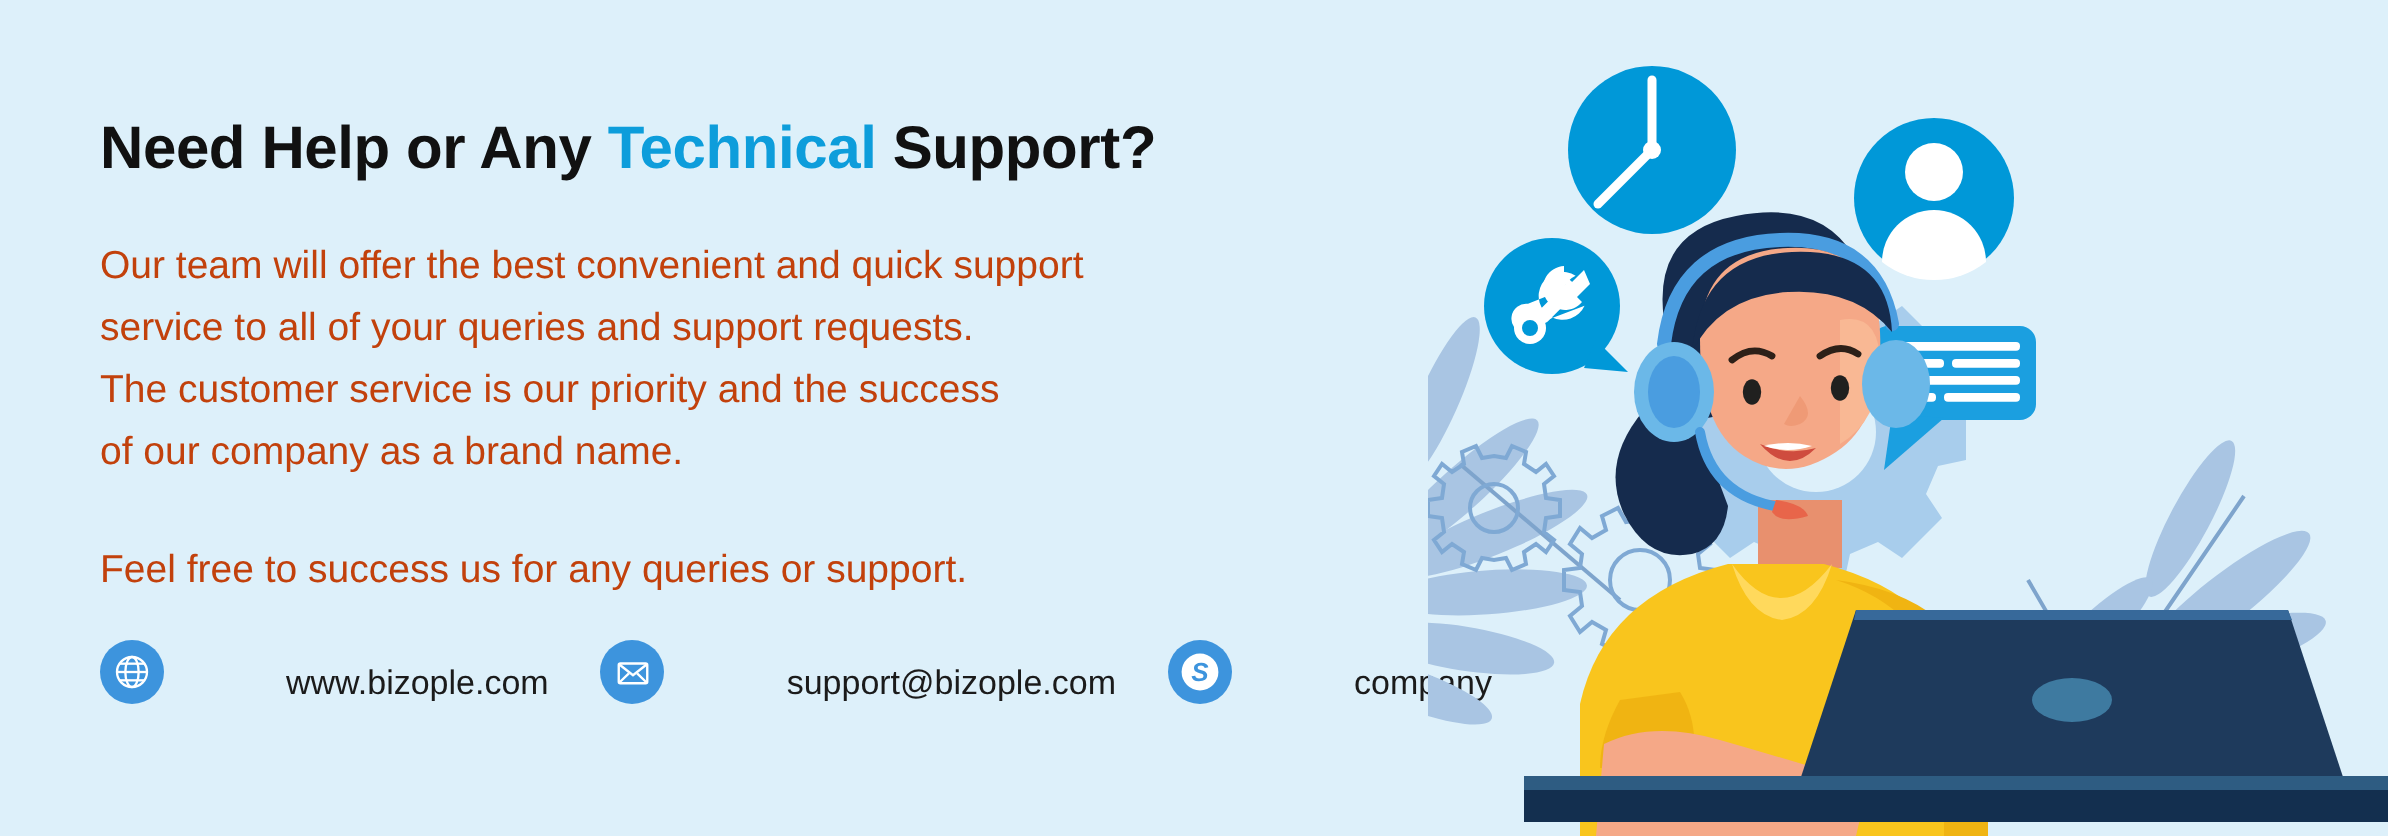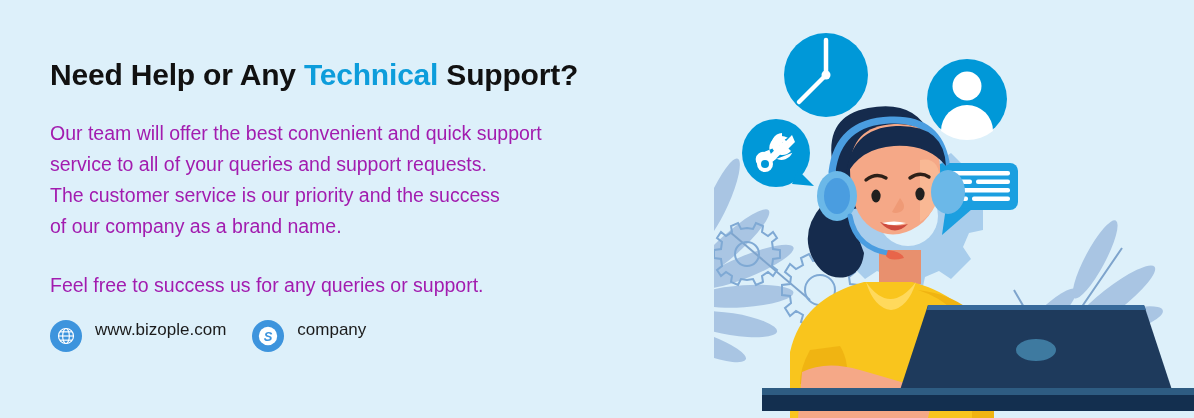--- a/index.html
+++ b/index.html
@@ -26,39 +26,40 @@
     font-size: 30px;
     font-weight: bold;
     color: #111111;
     letter-spacing: -0.2px;
     margin: 0 0 26px 0;
     white-space: nowrap;
   }
   #headline .accent { color: #0d9ddb; }
   .para {
     font-size: 19.5px;
-    color: #a21caf;
+    color: #c2410c;
     line-height: 31px;
     margin: 0;
     white-space: pre-line;
   }
   #para-2 { margin-top: 28px; }
 
   
   #contact-row {
     position: absolute;
     left: 50px;
     top: 320px;
     display: flex;
     align-items: center;
   }
   .contact-item {
     display: flex;
-    align-items: flex-start;
+    align-items: flex-end;
     margin-right: 26px;
+    gap: 48px;
   }
   .contact-icon {
     width: 32px;
     height: 32px;
     border-radius: 50%;
     background: #3d94dd;
     display: flex;
     align-items: center;
     justify-content: center;
     flex: none;
@@ -102,20 +103,30 @@
           <circle cx="12" cy="12" r="9"></circle>
           <ellipse cx="12" cy="12" rx="4" ry="9"></ellipse>
           <line x1="3" y1="12" x2="21" y2="12"></line>
           <line x1="4.6" y1="7" x2="19.4" y2="7"></line>
           <line x1="4.6" y1="17" x2="19.4" y2="17"></line>
         </svg>
       </span>
       <span class="contact-label">www.bizople.com</span>
     </div>
 
+    <div class="contact-item">
+      <span class="contact-icon">
+        <svg width="19" height="19" viewBox="0 0 24 24" fill="none" stroke="#ffffff" stroke-width="1.5">
+          <rect x="3" y="6" width="18" height="12.5" rx="1"></rect>
+          <path d="M3.4 6.6 L12 13.4 L20.6 6.6"></path>
+          <path d="M3.4 18 L9.4 12.2 M20.6 18 L14.6 12.2"></path>
+        </svg>
+      </span>
+      <span class="contact-label">support@bizople.com</span>
+    </div>
 
     <div class="contact-item">
       <span class="contact-icon">
         <svg width="26" height="26" viewBox="0 0 26 26">
           <circle cx="13" cy="13" r="9.2" fill="#ffffff"></circle>
           <text x="13" y="17.6" text-anchor="middle" font-family="Liberation Sans, sans-serif" font-size="13" font-weight="bold" font-style="italic" fill="#3d94dd">S</text>
         </svg>
       </span>
       <span class="contact-label">company</span>
     </div>

